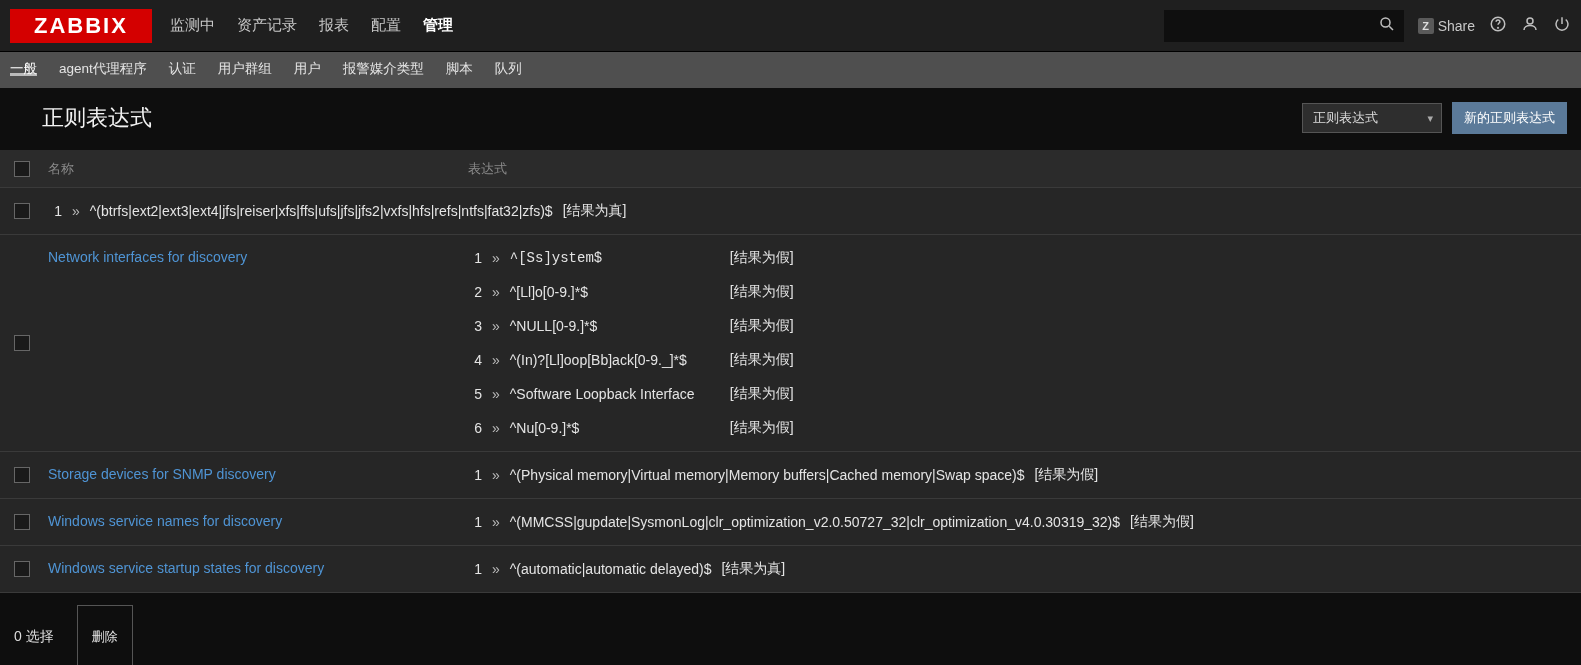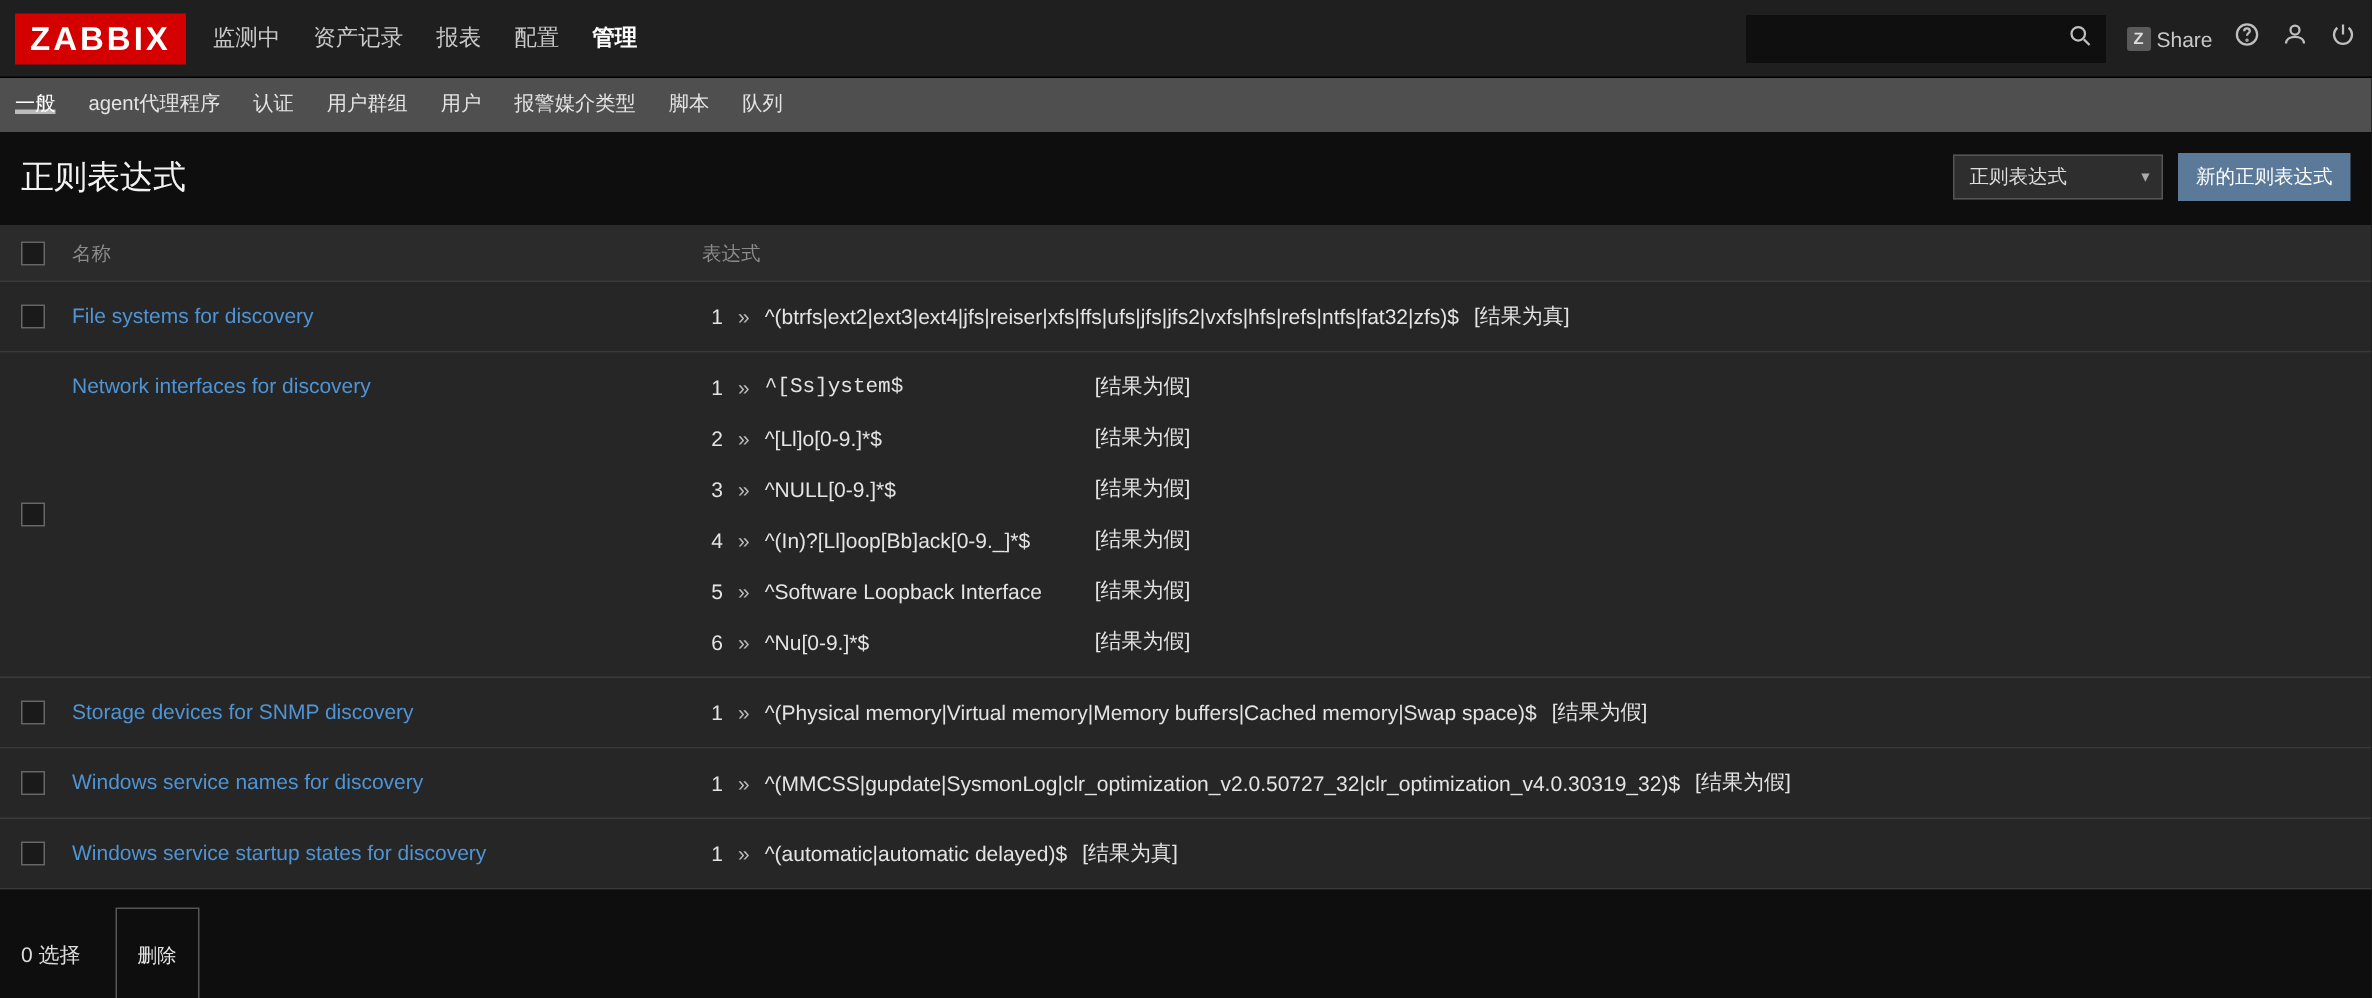--- a/index.html
+++ b/index.html
@@ -18,21 +18,21 @@
     align-items: center;
     padding: 0 10px;
     border-bottom: 1px solid #000;
   }
   .logo {
     background: #d40000;
     color: #fff;
     font-weight: bold;
     font-size: 22px;
     letter-spacing: 2px;
-    padding: 4px 10px;
+    padding: 4px 24px;
     margin-right: 18px;
     font-family: Arial, sans-serif;
   }
   .menu1 { display: flex; gap: 22px; align-items: center; height: 100%; }
   .menu1-item {
     color: #c8c8c8; font-size: 15px; cursor: pointer;
     display: flex; align-items: center; height: 100%;
   }
   .menu1-item.active { color: #fff; font-weight: bold; }
   .topbar-right {
@@ -66,21 +66,21 @@
     color: #e4e4e4; font-size: 13.5px; cursor: pointer;
     height: 100%; display: flex; align-items: center;
     border-bottom: 3px solid transparent;
   }
   .submenu-item.active { border-bottom: 3px solid #bbb; color:#fff; }
 
   
   .page-head {
     background: #0e0e0e;
     padding: 14px 14px 16px 14px;
-    display: flex; align-items: center;
+    display: flex; align-items: center; margin-left: 28px;
   }
   .page-title { font-size: 22px; color: #f2f2f2; font-weight: normal; }
   .page-head-right { margin-left: auto; display:flex; gap:10px; align-items:center; }
   .dropdown {
     background:#2e2e2e; border:1px solid #555; color:#ddd;
     height:30px; padding: 0 24px 0 10px; font-size:13px;
     position:relative; min-width:140px; display:flex; align-items:center;
     cursor:pointer;
   }
   .dropdown::after {
@@ -217,21 +217,20 @@
         <span class="chk"></span>
       </div>
     <div class="col-name">名称</div>
     <div class="col-expr">表达式</div>
   </div>
   <div id="rows">
       <div class="row">
         <div class="col-check">
           <span class="chk"></span>
         </div>
-        <div class="col-name"><a class="link">File systems for discovery</a></div>
         <div class="col-expr">
           <div class="expr-list">
             <div class="expr-line">
               <span class="expr-num">1</span>
               <span class="expr-sep">»</span>
               <span class="expr-text">^(btrfs|ext2|ext3|ext4|jfs|reiser|xfs|ffs|ufs|jfs|jfs2|vxfs|hfs|refs|ntfs|fat32|zfs)$</span>
               <span class="expr-result">[结果为真]</span>
             </div>
           </div>
         </div>

